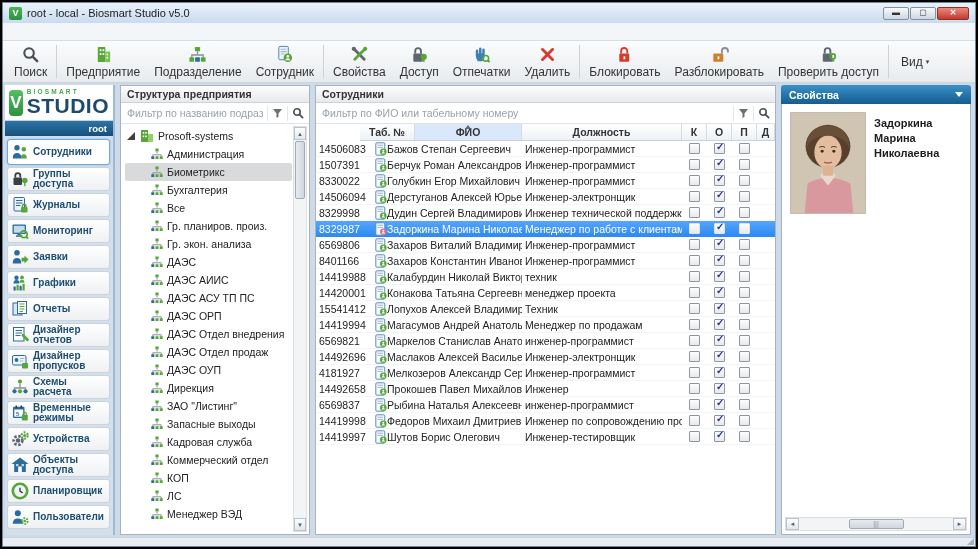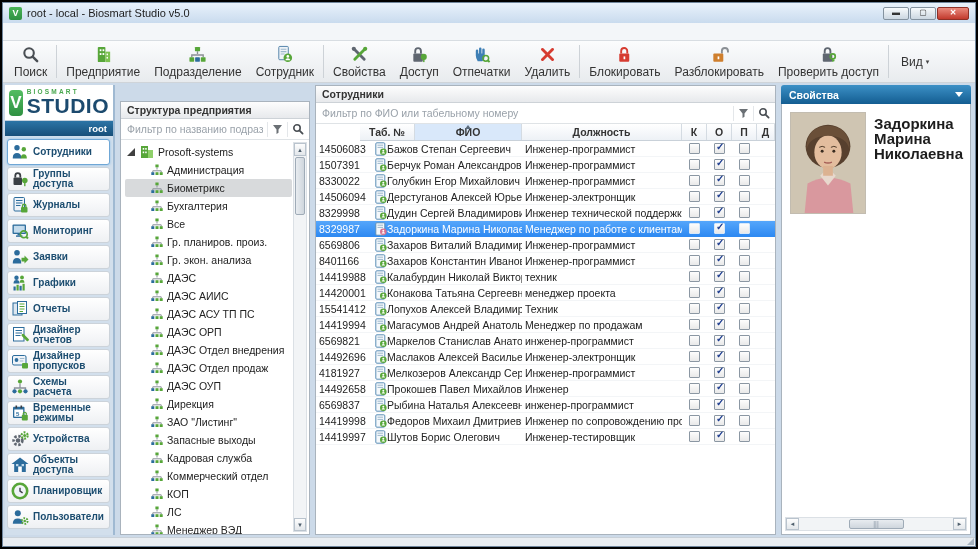--- a/index.html
+++ b/index.html
@@ -41,21 +41,21 @@
   .logo-top { font-size:6.5px; letter-spacing:2.2px; color:#49a84f; font-weight:bold; }
   .logo-bottom { font-size:21px; font-weight:bold; color:#1c4a6e; letter-spacing:0.5px; }
   .rootbar { height:15px; background:linear-gradient(#2c74a6,#184f79); color:#fff; font-size:9.5px; font-weight:bold; text-align:right; padding:2px 6px 0 0; }
   .nav-items { flex:1; padding:3px 3px 3px 2px; display:flex; flex-direction:column; gap:2px; overflow:hidden; }
   .nav-item { height:24px; border:1px solid #ccd3da; border-radius:3px; background:linear-gradient(#ffffff,#eef0f3); display:flex; align-items:center; gap:4px; padding:0 3px; }
   .nav-item .nlbl { font-size:10px; color:#1c4d70; font-weight:bold; line-height:1.05; }
   .nav-item.selected { height:26px; background:#fff; border:1px solid #6fa7d6; box-shadow:0 0 3px #8fc0e8; }
 
   
   .panel { background:#fff; border:1px solid #a9b3bd; display:flex; flex-direction:column; overflow:hidden; }
-  .tree-panel { width:190px;margin-top:16px; }
+  .tree-panel { width:190px; }
   .emp-panel { flex:1; }
   .phead { height:17px; background:linear-gradient(#fdfdfd,#e7e9ec); border-bottom:1px solid #cdd2d7; font-size:10.5px; font-weight:bold; color:#333; padding:2px 6px; }
   .filterrow { height:21px; border-bottom:1px solid #dfe3e6; display:flex; align-items:center; padding:0 2px; }
   .filterrow input { flex:1; border:none; outline:none; font-size:10.5px; color:#333; padding:2px 4px; font-family:"Liberation Sans",sans-serif; }
   .filterrow input::placeholder { color:#9aa2aa; }
   .fico { width:20px; display:flex; align-items:center; justify-content:center; border-left:1px solid #e4e7ea; height:15px; }
 
   
   .treewrap { flex:1; position:relative; overflow:hidden; padding:3px 17px 0 4px; }
   .trow { height:18px; display:flex; align-items:center; gap:4px; font-size:10.5px; color:#222; padding-left:26px; border-radius:2px; }
@@ -86,21 +86,21 @@
   .erow.sel .cb { border-color:#d7e8fa; }
 
   
   .props-col { width:190px; display:flex; flex-direction:column; }
   .props-header { height:19px; border-radius:3px 3px 0 0; background:linear-gradient(#3c90c6,#135d91); color:#fff; font-size:10.5px; font-weight:bold; padding:3px 8px; display:flex; align-items:center; }
   .props-header .sp { flex:1; }
   .tri-down { width:0; height:0; border-left:4px solid transparent; border-right:4px solid transparent; border-top:5px solid #fff; }
   .props-body { flex:1; background:#fff; border:1px solid #a9b3bd; border-top:none; position:relative; padding:8px; display:flex; gap:8px; }
   .photo { width:76px; height:102px; border:1px solid #c2bcb0; flex:none; }
   .pname { padding-top:4px; }
-  .pname div { font-size:15px; font-weight:bold; color:#1d1d1d; line-height:15px; }
+  .pname div { font-size:11px; font-weight:bold; color:#1d1d1d; line-height:15px; }
   .hscroll { position:absolute; left:3px; right:3px; bottom:3px; height:14px; background:#f2f4f6; border:1px solid #dbe0e5; display:flex; }
   .hscroll .sarrow { width:13px; height:auto; line-height:11px; }
   .hthumb { width:55px; margin:1px auto; background:linear-gradient(#e8ecf0,#cfd6dd); border:1px solid #9fabb7; border-radius:2px; position:relative; }
   .hthumb::after { content:"|||"; position:absolute; left:50%; top:0; transform:translateX(-50%); font-size:7px; color:#8795a3; }
 
   .statusbar { height:9px; background:#e9edf1; border-top:1px solid #c9d1d9; position:relative; }
   .grip { position:absolute; right:1px; bottom:1px; width:0; height:0; border-left:7px solid transparent; border-bottom:7px solid #a7b4c0; }
 </style>
 </head>
 <body>

